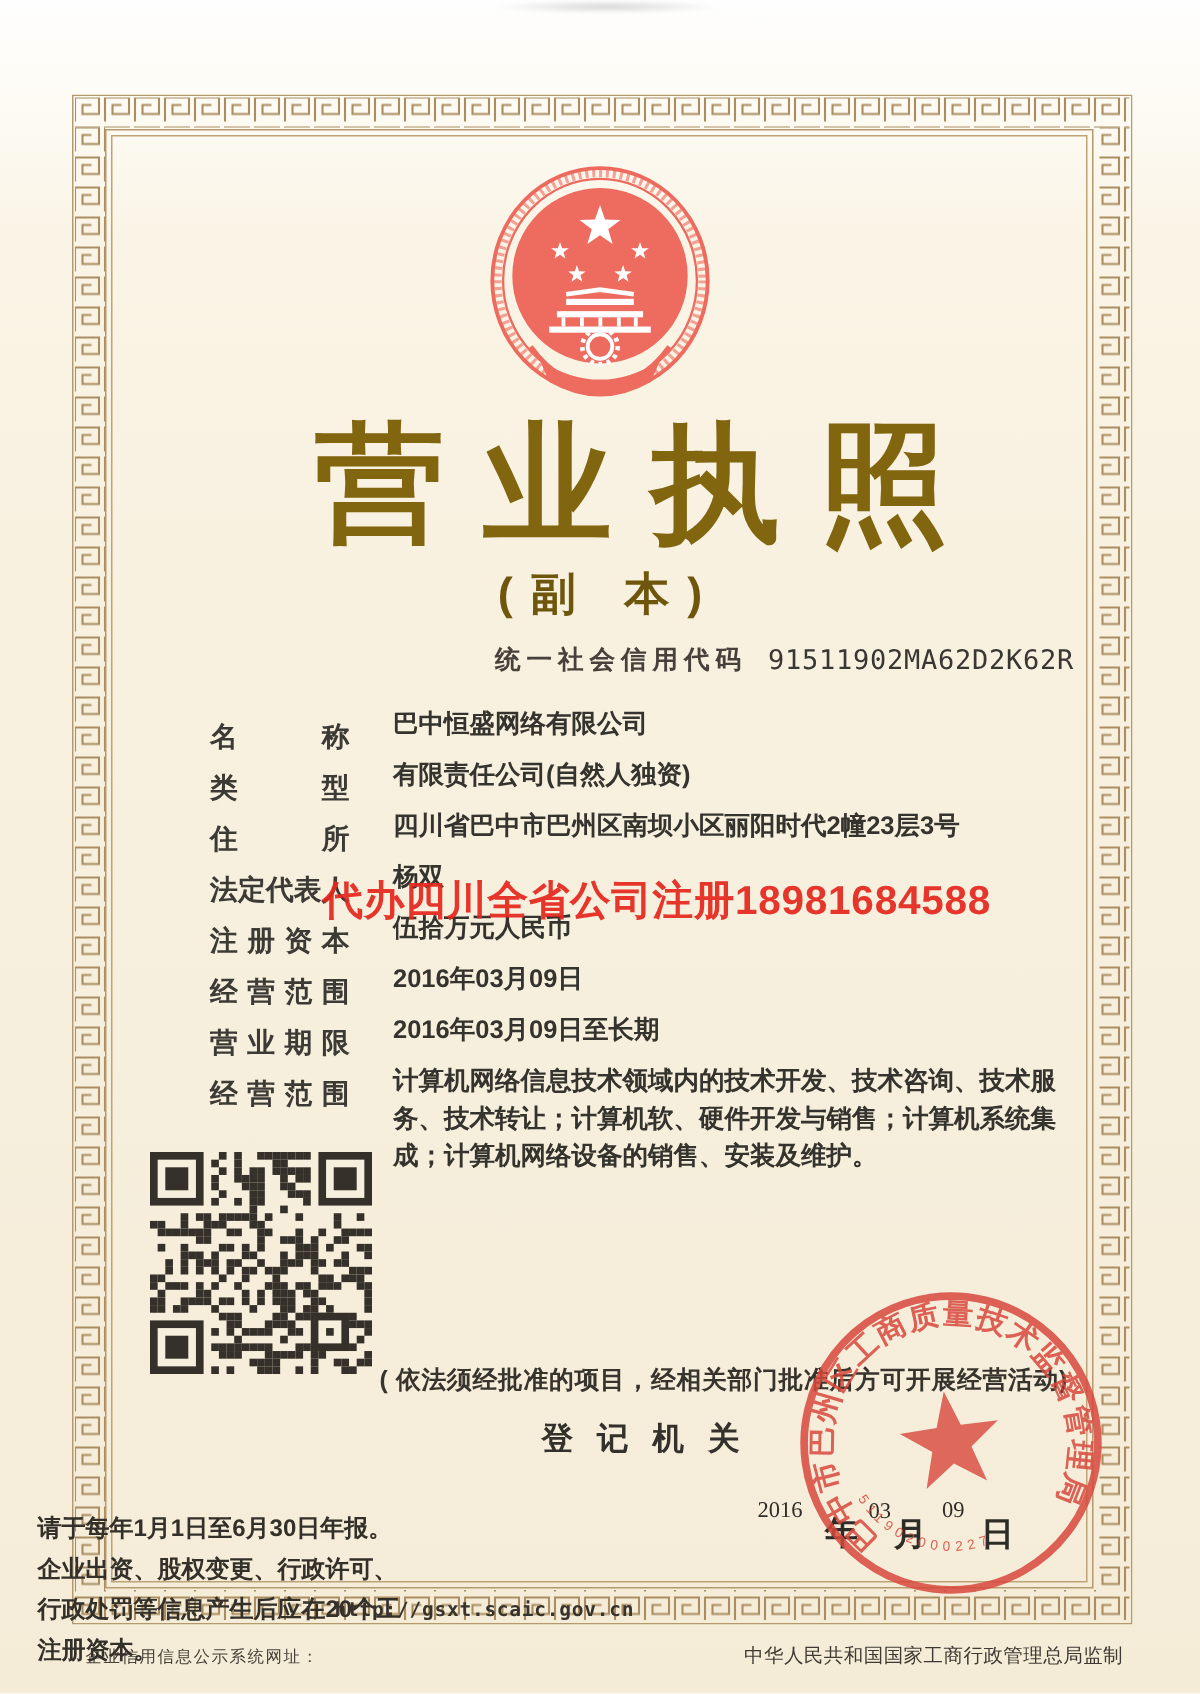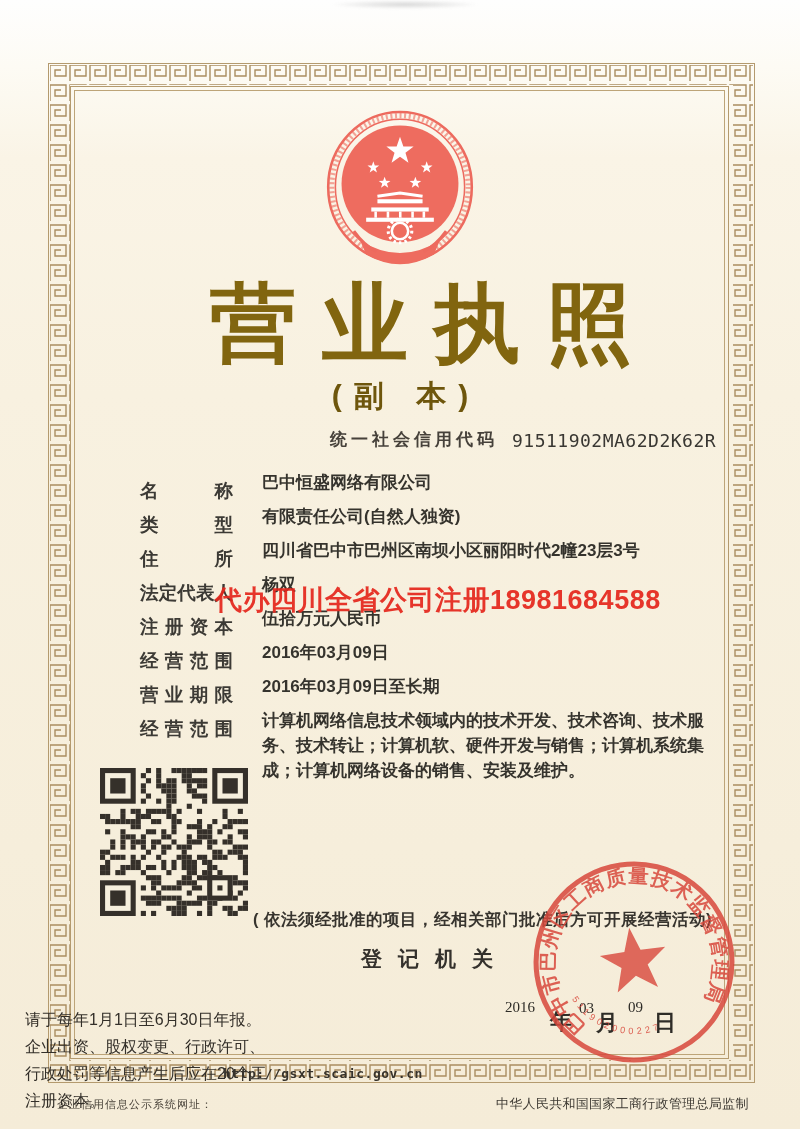--- a/index.html
+++ b/index.html
@@ -35,21 +35,21 @@
   
   .qr{left:100px;top:768px;width:148px;height:148px;z-index:2;}
   
   .note{left:253px;top:909px;font-size:16.5px;font-weight:600;color:#37342e;white-space:nowrap;letter-spacing:.5px;z-index:2;}
   .authority{left:361px;top:945px;font-size:21px;font-weight:bold;color:#34312c;letter-spacing:16px;white-space:nowrap;z-index:2;}
   .d-num{font-family:"Liberation Serif","DejaVu Serif",serif;font-size:15px;color:#2e2c27;z-index:3;}
   .d-cjk{font-size:22px;font-weight:bold;color:#2e2c27;z-index:3;}
   
   .seal{left:532px;top:860px;width:204px;height:204px;z-index:4;opacity:.85;transform:rotate(-8deg);}
   
-  .notice{left:25px;top:1006px;width:252px;font-size:16px;font-weight:400;color:#332f29;line-height:27px;z-index:3;}
+  .notice{left:25px;top:1006px;width:252px;font-size:16px;font-weight:700;color:#332f29;line-height:27px;z-index:3;}
   .url{left:223px;top:1066px;font-family:"DejaVu Sans Mono","Liberation Mono",monospace;
     font-size:13px;font-weight:bold;color:#37332c;letter-spacing:.5px;z-index:3;}
   .site-label{left:57px;top:1097px;font-size:11px;color:#474138;letter-spacing:1px;z-index:2;}
   .supervisor{left:496px;top:1095px;font-size:13px;color:#3e3a33;letter-spacing:.3px;z-index:2;text-align:center;}
 </style>
 </head>
 <body>
 
 <div class="canvas">
 

